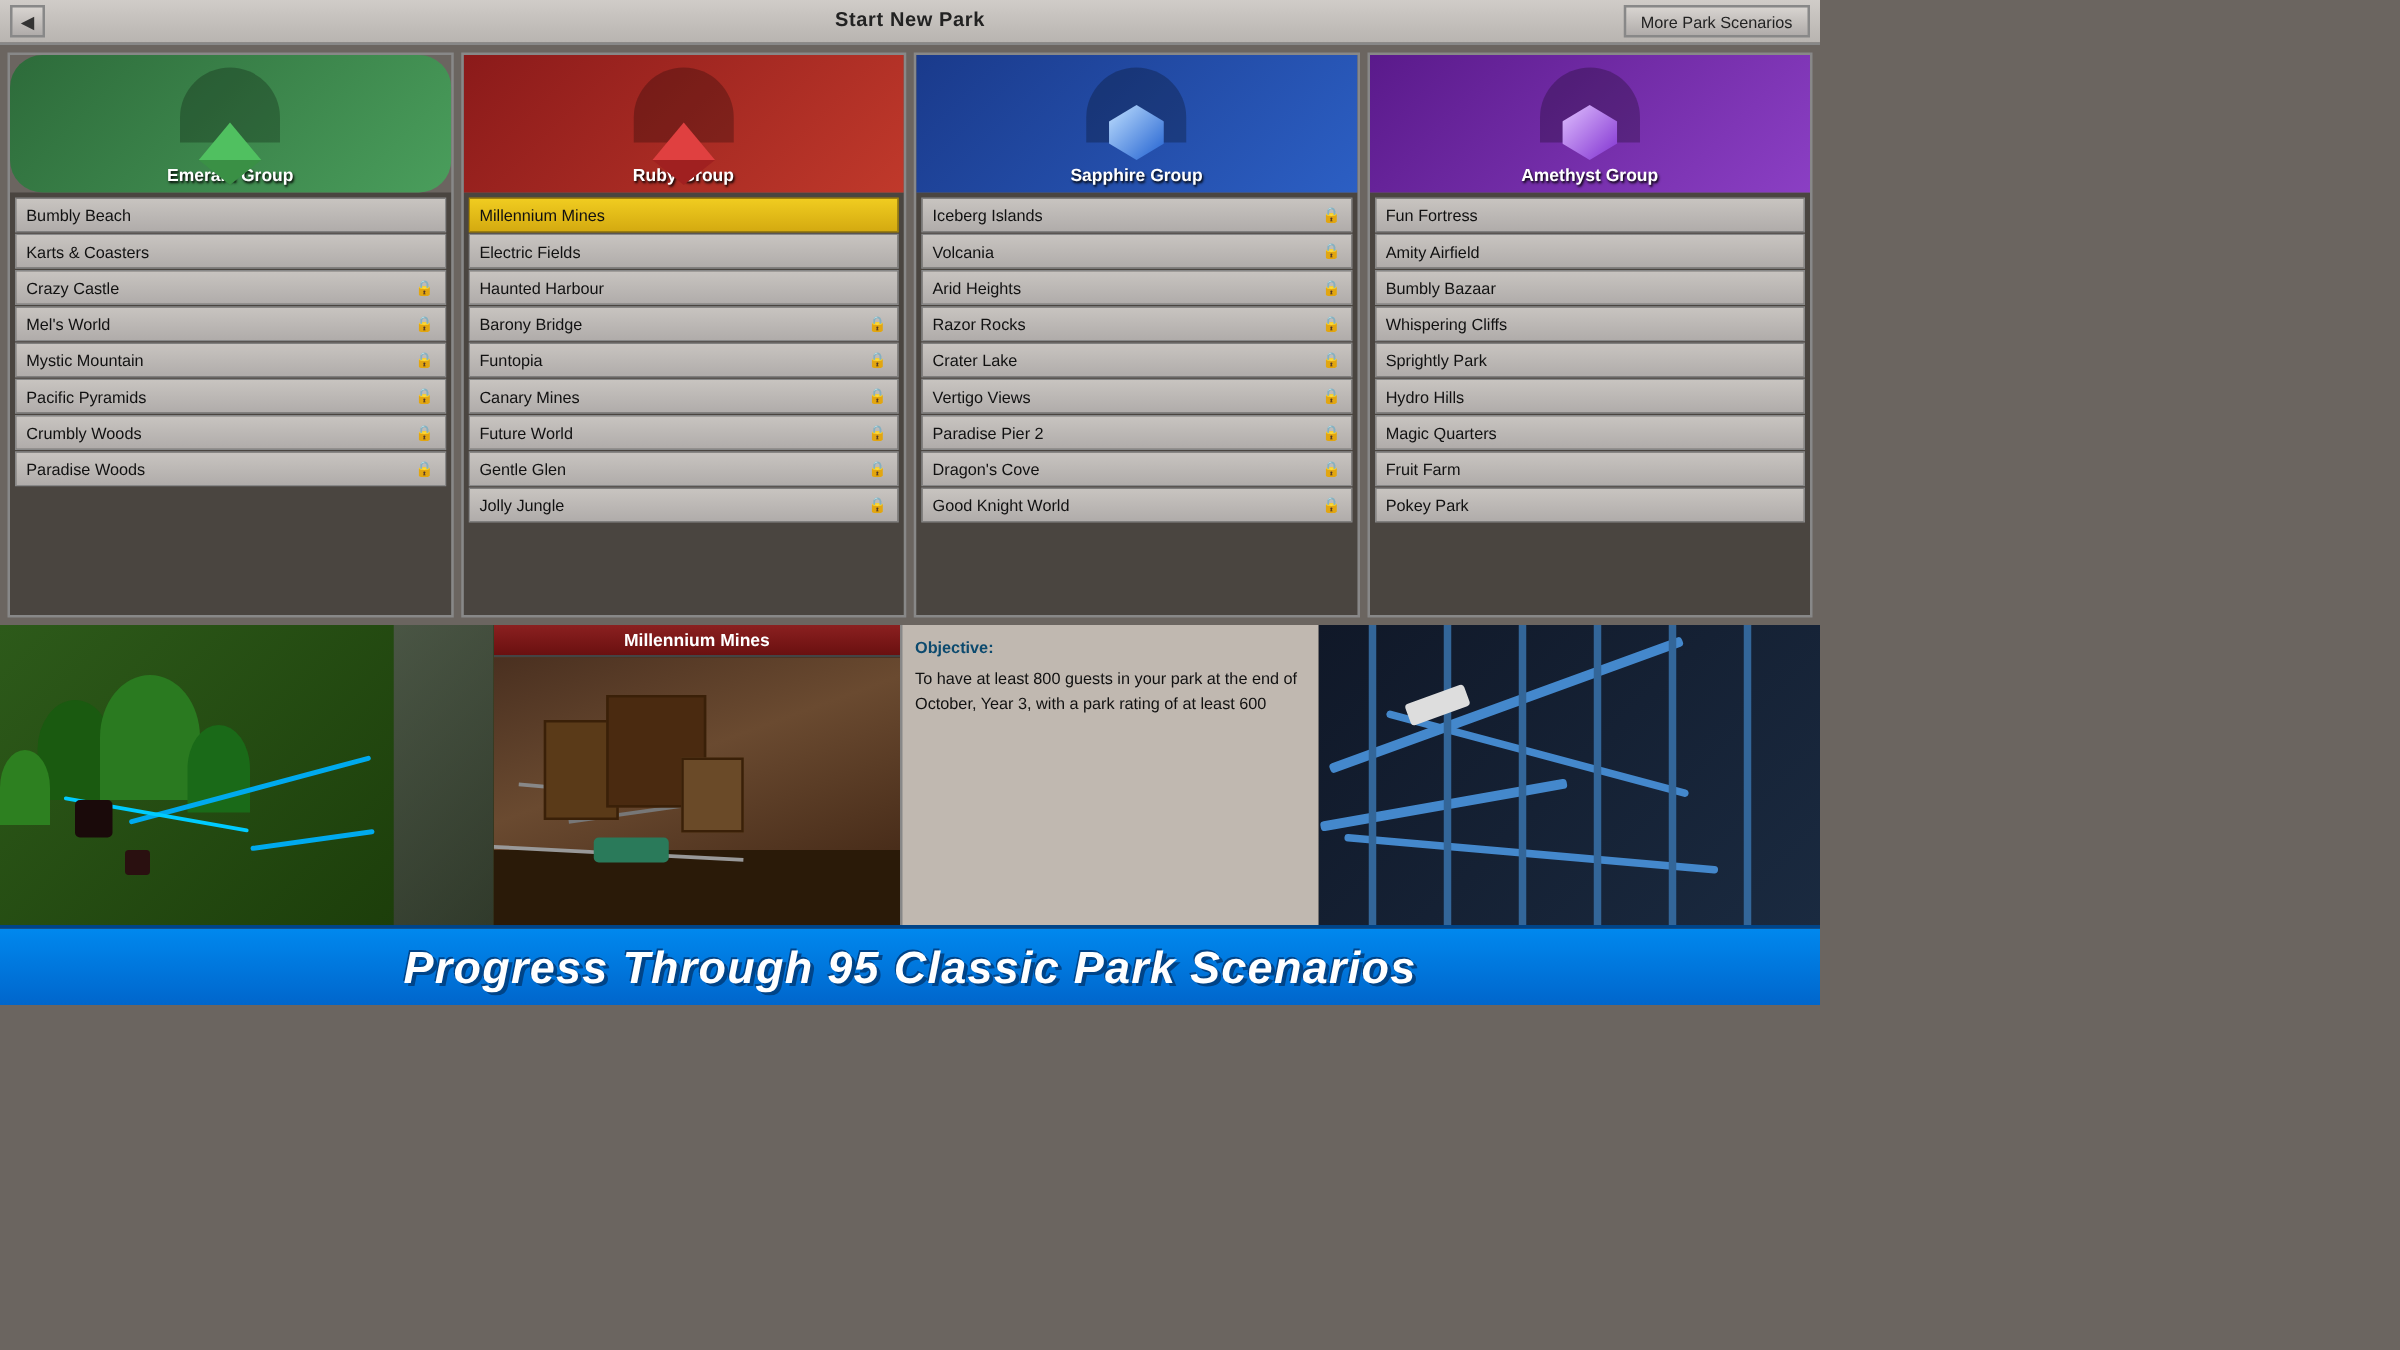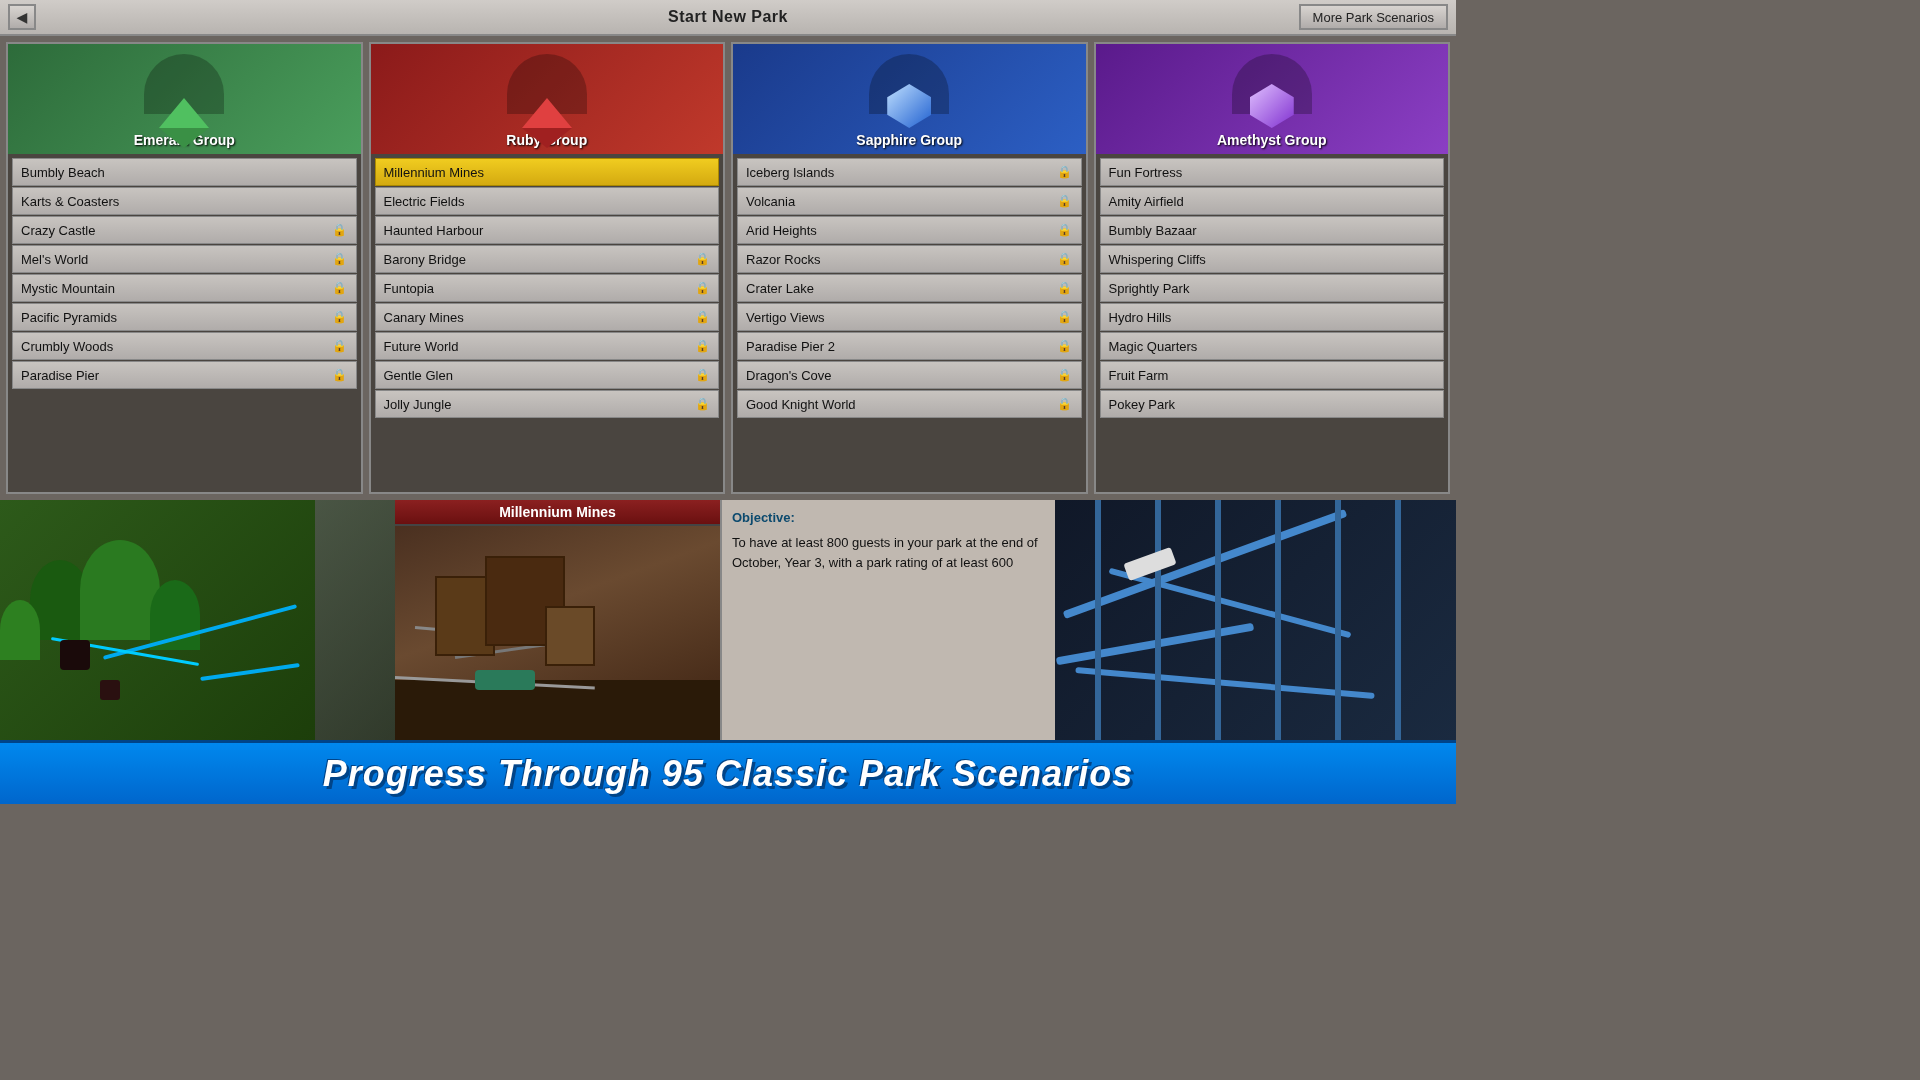--- a/index.html
+++ b/index.html
@@ -79,21 +79,21 @@
     .group-header {
       height: 110px;
       display: flex;
       flex-direction: column;
       align-items: center;
       justify-content: flex-end;
       padding-bottom: 6px;
       position: relative;
     }
 
-    .emerald-header { background: linear-gradient(135deg, #2d6b3a, #4a9e5c); }
+    .emerald-header { background: linear-gradient(135deg, #2d6b3a, #4a9e5c); border-radius: 26px; }
     .ruby-header { background: linear-gradient(135deg, #8b1a1a, #c0392b); }
     .sapphire-header { background: linear-gradient(135deg, #1a3a8b, #2c5fc4); }
     .amethyst-header { background: linear-gradient(135deg, #5a1a8b, #8b3fc4); }
 
     
     .gem-emerald {
       width: 0;
       height: 0;
       border-left: 25px solid transparent;
       border-right: 25px solid transparent;
@@ -397,21 +397,21 @@
         </div>
         <div class="scenario-item">
           <span>Pacific Pyramids</span>
           <span class="lock-icon">🔒</span>
         </div>
         <div class="scenario-item">
           <span>Crumbly Woods</span>
           <span class="lock-icon">🔒</span>
         </div>
         <div class="scenario-item">
-          <span>Paradise Pier</span>
+          <span>Paradise Woods</span>
           <span class="lock-icon">🔒</span>
         </div>
       </div>
     </div>
     <div class="group-panel">
       <div class="group-header ruby-header">
         <div class="gem-arch"></div>
         <div class="gem-wrapper">
           <div class="gem-ruby" style="margin-bottom: 4px; margin-top: 8px;"></div>
           <span class="group-name">Ruby Group</span>

